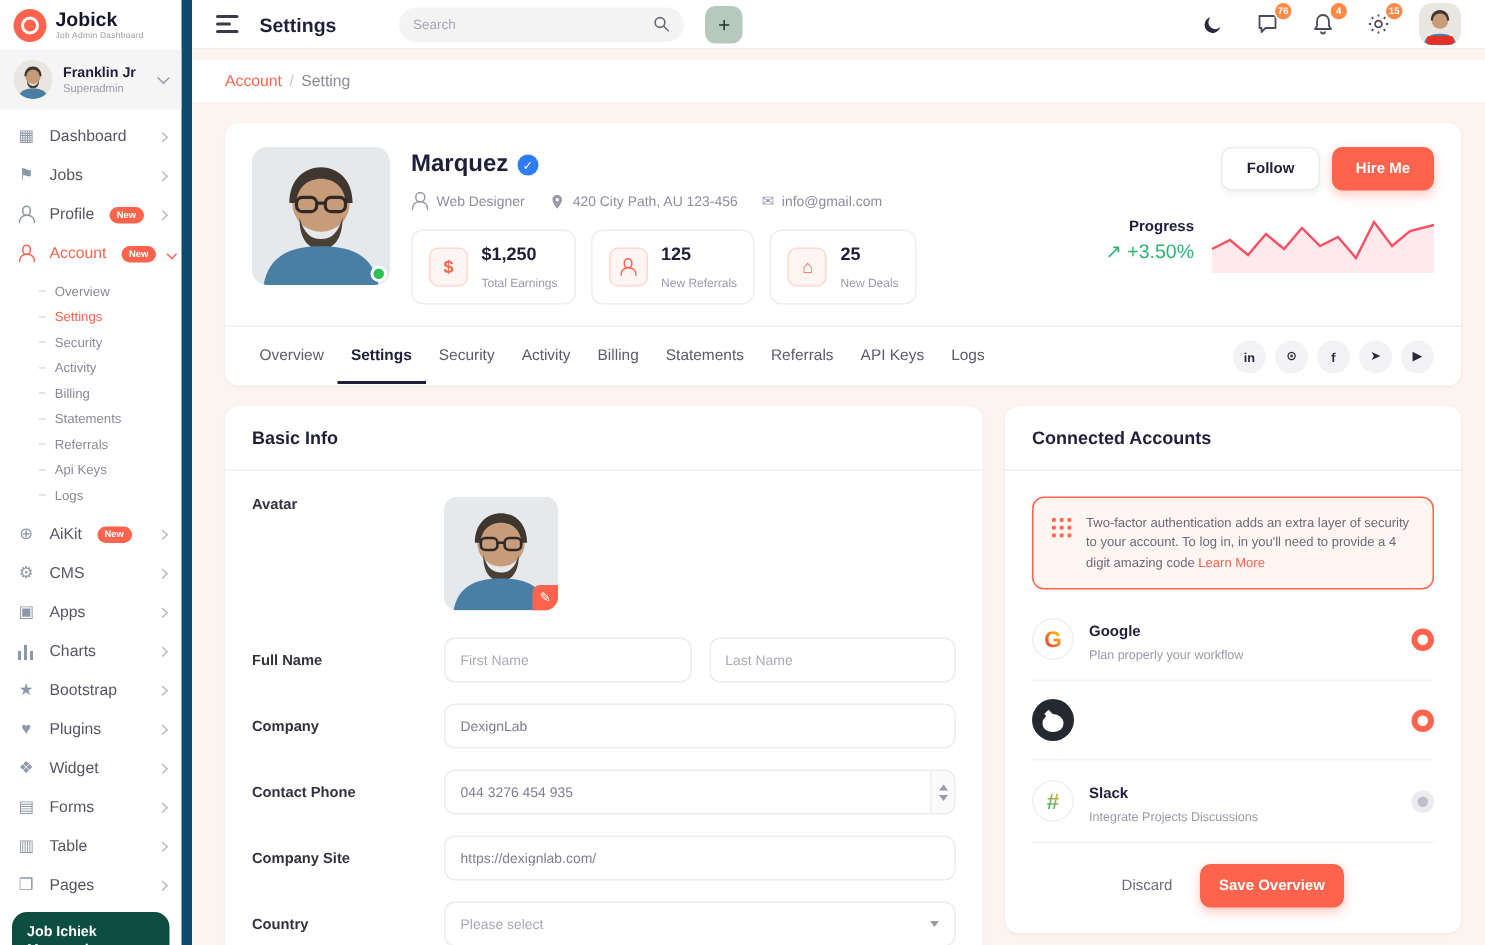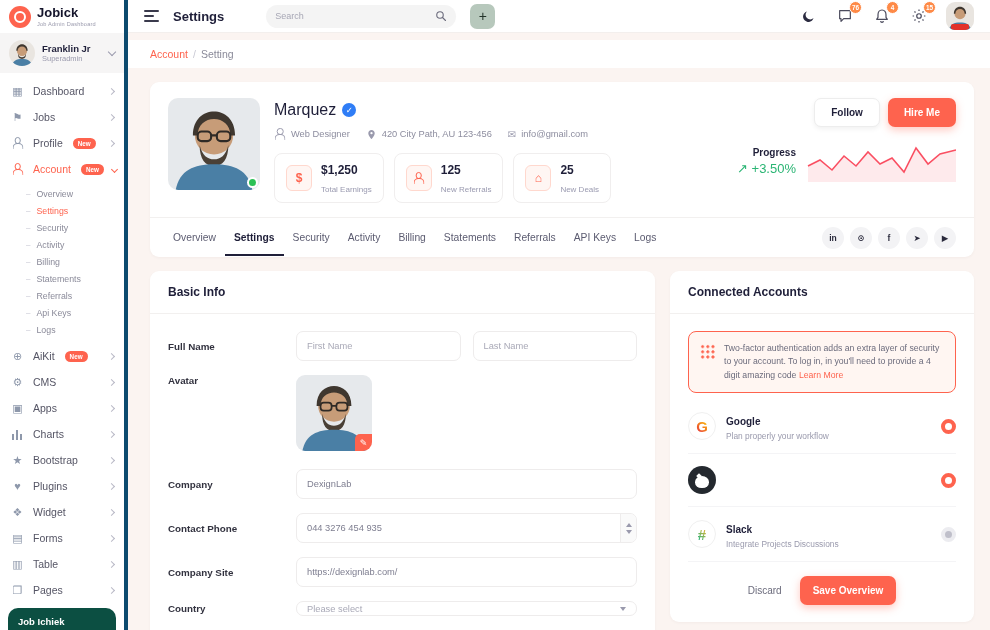--- a/index.html
+++ b/index.html
@@ -1,21 +1,21 @@
 <!DOCTYPE html>
 <html><head>
 <meta charset="utf-8">
 <style>
   * { margin:0; padding:0; box-sizing:border-box; }
   html,body { width:990px; height:630px; overflow:hidden; }
   body { font-family:"Liberation Sans","DejaVu Sans",sans-serif; background:#fbf4f1; color:#1f1f39; }
   .app { display:flex; width:990px; height:630px; }
 
   
-  .sidebar { width:128px; background:#fff; border-right:4px solid #0c4a6e; position:relative; flex-shrink:0; overflow:hidden; display:flex; flex-direction:column; }
+  .sidebar { width:128px; background:#fff; border-right:7px solid #0c4a6e; position:relative; flex-shrink:0; overflow:hidden; display:flex; flex-direction:column; }
   .logo { height:33px; display:flex; align-items:center; gap:6px; padding:0 9px; }
   .logo-mark { width:22px; height:22px; border-radius:50%; background:#fe634e; position:relative; flex-shrink:0; }
   .logo-mark::after { content:""; position:absolute; left:5px; top:5px; width:8px; height:8px; border:2px solid #fff; border-radius:50%; }
   .logo-name { font-size:13px; font-weight:bold; color:#14142b; line-height:1; }
   .logo-sub { font-size:5.6px; color:#9a9aad; margin-top:2px; letter-spacing:.2px; }
   .usercard { background:#f6f5f5; padding:7px 9px; display:flex; align-items:center; gap:7px; cursor:pointer; }
   .ucav { width:26px; height:26px; border-radius:50%; overflow:hidden; flex-shrink:0; }
   .ucname { font-size:9.5px; font-weight:bold; color:#1f1f39; line-height:1.2; }
   .ucrole { font-size:7.5px; color:#9a9aad; }
   .chev-d { width:6px; height:6px; border-right:1.4px solid #9a9aad; border-bottom:1.4px solid #9a9aad; transform:rotate(45deg); margin-left:auto; margin-top:-3px; }
@@ -59,21 +59,21 @@
   .crumb .c-sep { color:#c9c9d4; margin:0 5px; }
   .crumb .c-page { color:#8a8a99; }
   .content { flex:1; padding:14px 16px 0 22px; overflow:hidden; }
 
   
   .card { background:#fff; border-radius:9px; box-shadow:0 1px 3px rgba(40,30,30,.04); }
   .ptop { display:flex; padding:16px 18px 14px; gap:14px; }
   .pavatar { width:92px; height:92px; border-radius:10px; overflow:hidden; position:relative; flex-shrink:0; }
   .pdot { position:absolute; right:2px; bottom:2px; width:11px; height:11px; background:#2bc155; border:2px solid #fff; border-radius:50%; }
   .pinfo { flex:1; padding-top:3px; min-width:0; }
-  .pname { font-size:16px; font-weight:normal; display:flex; align-items:center; gap:6px; }
+  .pname { font-size:16px; font-weight:bold; display:flex; align-items:center; gap:6px; }
   .vbadge { width:14px; height:14px; border-radius:50%; background:#2f7df6; color:#fff; font-size:8.5px; display:grid; place-items:center; }
   .pmeta { display:flex; gap:16px; align-items:center; margin:9px 0 13px; font-size:9.3px; color:#8d8d9f; }
   .pmeta .mitem { display:flex; align-items:center; gap:5px; }
   .mi { width:11px; height:11px; }
   .mglyph { color:#9a9aad; font-size:10px; }
   .pstats { display:flex; gap:10px; }
   .stat { display:flex; align-items:center; gap:9px; border:1px solid #f0eeee; border-radius:8px; padding:6px 11px; }
   .stat-ic { width:26px; height:26px; border:1px solid #ffd8ce; background:#fff6f3; border-radius:6px; color:#fe634e; display:grid; place-items:center; font-size:12px; font-weight:bold; }
   .stat-val { font-size:12px; font-weight:bold; line-height:1.15; }
   .stat-lab { font-size:8px; color:#9a9ab0; }
@@ -104,21 +104,21 @@
   .frow { display:flex; align-items:center; margin-bottom:14px; }
   .frow.top { align-items:flex-start; margin-bottom:18px; }
   .flabel { width:128px; font-size:9.8px; color:#32323f; font-weight:bold; flex-shrink:0; }
   .fctrl { flex:1; display:flex; gap:12px; align-items:center; min-width:0; }
   .inp { width:100%; height:30px; border:1px solid #eeecec; border-radius:7px; padding:0 10px; font-size:9.3px; color:#7e7e90; font-family:inherit; outline:none; background:#fff; }
   .inp::placeholder { color:#a9a9b7; }
   .inwrap { position:relative; width:100%; }
   .spin { position:absolute; right:1px; top:1px; bottom:1px; width:16px; border-left:1px solid #eeecec; display:flex; flex-direction:column; align-items:center; justify-content:center; gap:3px; cursor:pointer; background:#fafafa; border-radius:0 6px 6px 0; }
   .tri-up { width:0; height:0; border-left:3px solid transparent; border-right:3px solid transparent; border-bottom:4px solid #9a9aad; }
   .tri-dn { width:0; height:0; border-left:3px solid transparent; border-right:3px solid transparent; border-top:4px solid #9a9aad; }
-  .selbox { width:100%; height:15px; border:1px solid #eeecec; border-radius:7px; padding:0 10px; font-size:9.3px; color:#a9a9b7; display:flex; align-items:center; cursor:pointer; }
+  .selbox { width:100%; height:30px; border:1px solid #eeecec; border-radius:7px; padding:0 10px; font-size:9.3px; color:#a9a9b7; display:flex; align-items:center; cursor:pointer; }
   .selbox .caret { margin-left:auto; width:0; height:0; border-left:3.5px solid transparent; border-right:3.5px solid transparent; border-top:4px solid #9a9aad; }
   .favatar { width:76px; height:76px; border-radius:9px; overflow:hidden; position:relative; }
   .editbadge { position:absolute; right:0; bottom:0; width:17px; height:17px; background:#fe634e; border-radius:5px 0 5px 0; color:#fff; font-size:9px; display:grid; place-items:center; cursor:pointer; }
   .ring { width:15px; height:15px; border-radius:50%; border:4.5px solid #fe634e; background:#fff; cursor:pointer; flex-shrink:0; }
   .ring.off { border-color:#ececf0; background:#bfbfca; }
 
   
   .alert { border:1px solid #fe634e; background:#fff6f2; border-radius:8px; padding:10px 11px; display:flex; gap:9px; font-size:8.7px; color:#6b6b7c; line-height:1.55; margin-bottom:6px; }
   .dots { width:15px; height:15px; flex-shrink:0; margin-top:2px; background:radial-gradient(circle,#fe634e 1.3px,transparent 1.5px) 0 0/5.2px 5.2px; }
   .lm { color:#fe634e; cursor:pointer; }
@@ -416,27 +416,20 @@
             <span class="soc">▶</span>
           </span>
         </div>
       </section>
 
       <div class="cols">
 
         <section class="card left">
           <div class="card-h">Basic Info</div>
           <div class="card-b">
-            <div class="frow">
-              <span class="flabel">Full Name</span>
-              <div class="fctrl">
-                <input class="inp" placeholder="First Name" style="">
-                <input class="inp" placeholder="Last Name" style="">
-              </div>
-            </div>
             <div class="frow top">
               <span class="flabel">Avatar</span>
               <div class="fctrl">
                 <div class="favatar">
                   <svg class="ph" viewBox="0 0 48 48">
                       <rect width="48" height="48" fill="#e6e9ec"></rect>
                       <circle cx="24" cy="19.5" r="10" fill="#c79c78"></circle>
                       <path d="M13 19.5 c0-8.5 5.5-12.5 11-12.5 c5.5 0 11 4 11 12.5 l-2.5 0 c0-5.5-4-8.5-8.5-8.5 c-4.5 0-8.5 3-8.5 8.5 z" fill="#3f372f"></path>
                       <rect x="15.5" y="17.5" width="7" height="5" rx="2" fill="none" stroke="#2f2a26" stroke-width="1.1"></rect>
                       <rect x="25.5" y="17.5" width="7" height="5" rx="2" fill="none" stroke="#2f2a26" stroke-width="1.1"></rect>
@@ -444,20 +437,27 @@
                       <path d="M16.5 24.5 c1.5 5.5 4 7.5 7.5 7.5 c3.5 0 6-2 7.5-7.5 c0 7.5-3 11-7.5 11 c-4.5 0-7.5-3.5-7.5-11 z" fill="#4a4036"></path>
                       <path d="M4 48 c2-10.5 9.5-13.5 20-13.5 c10.5 0 18 3 20 13.5 z" fill="#4a7fa5"></path>
                     </svg>
                   <span class="editbadge">
                       <span>✎</span>
                     </span>
                 </div>
               </div>
             </div>
             <div class="frow">
+              <span class="flabel">Full Name</span>
+              <div class="fctrl">
+                <input class="inp" placeholder="First Name" style="">
+                <input class="inp" placeholder="Last Name" style="">
+              </div>
+            </div>
+            <div class="frow">
               <span class="flabel">Company</span>
               <div class="fctrl">
                 <input class="inp" value="DexignLab" style="">
               </div>
             </div>
             <div class="frow">
               <span class="flabel">Contact Phone</span>
               <div class="fctrl">
                 <span class="inwrap">
                   <input class="inp" value="044 3276 454 935" style="">

